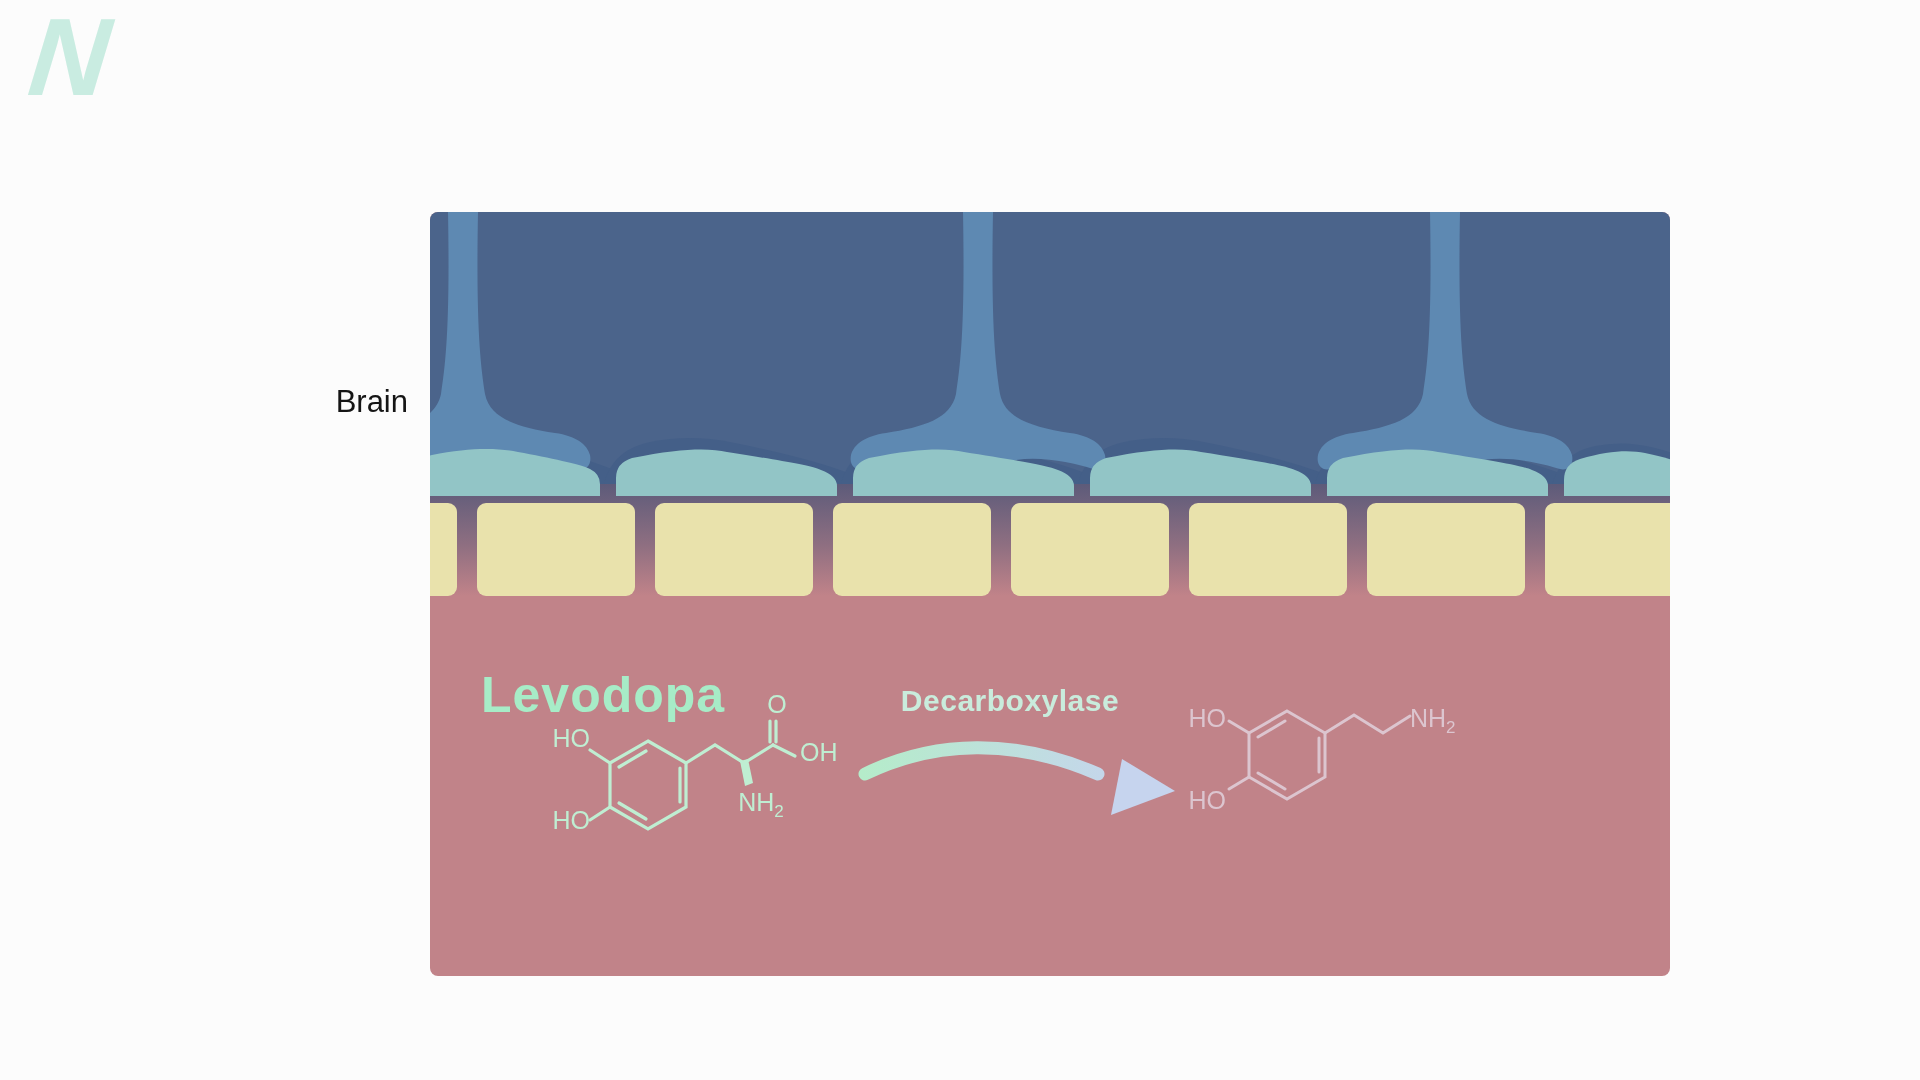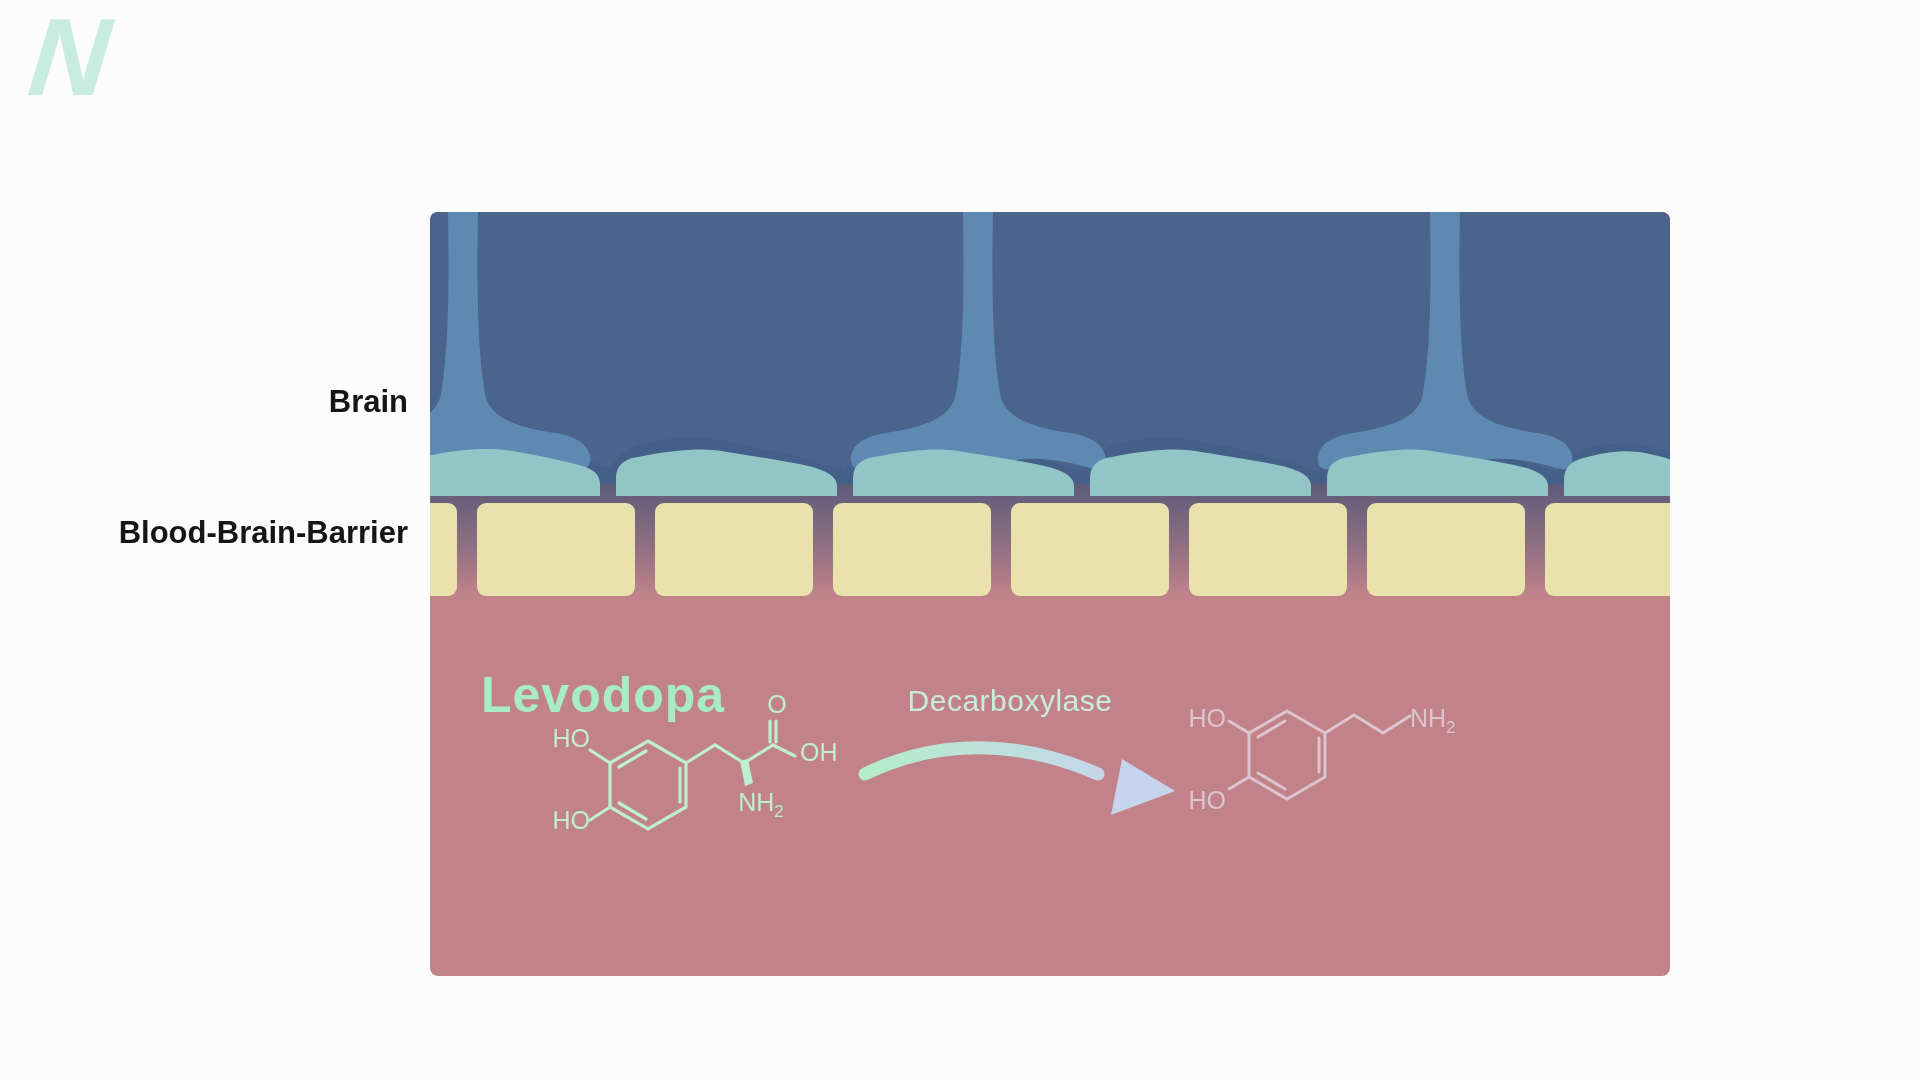--- a/index.html
+++ b/index.html
@@ -9,55 +9,54 @@
     background:var(--page-bg,#fcfcfc);
   }
   .logo{
     position:absolute;left:30px;top:2px;
     font-size:110px;font-weight:bold;font-style:italic;line-height:1;
     transform:skewX(-6deg);
     color:var(--logo-mint,#c9ece1);
   }
   .side-label{
     position:absolute;left:98px;width:310px;text-align:right;
-    font-size:31px;font-weight:bold;line-height:1;
+    font-size:31px;font-weight:normal;line-height:1;
     color:var(--label-black,#151515);
   }
   #lbl-brain{top:386px;}
   #lbl-barrier{top:517px;}
   #lbl-bloodstream{top:648px;}
   .diagram{
     position:absolute;left:430px;top:212px;width:1240px;height:764px;
     border-radius:8px;overflow:hidden;background:var(--blood-pink,#c18389);
   }
   .diagram svg{position:absolute;left:0;top:0;}
   .mol-name{position:absolute;line-height:1;font-weight:bold;letter-spacing:1px;}
   .lev-name{left:51px;top:458px;font-size:50px;color:var(--mint-text,#a7ecc7);}
   .dop-name{left:902px;top:534px;font-size:50px;color:var(--dopamine-text,#c2d5ec);}
   .enzyme-name{
     position:absolute;left:420px;top:474px;width:320px;text-align:center;
-    font-size:30px;font-weight:normal;line-height:1;letter-spacing:0.5px;
+    font-size:30px;font-weight:bold;line-height:1;letter-spacing:0.5px;
     color:var(--enzyme-text,#c9ecdc);
   }
   .atom{position:absolute;font-size:25px;line-height:1;}
   .atom sub{font-size:17px;}
   .atom-mint{color:var(--structure-mint,#bfeed2);}
   .atom-pink{color:var(--structure-pink,#dcc5cf);}
   .ra{text-align:right;width:70px;}
   .ca{text-align:center;}
 </style>
 </head>
 <body>
 
 <div class="stage">
 
   <div class="logo">N</div>
 
   <div class="side-label" id="lbl-brain">Brain</div>
-  <div class="side-label" id="lbl-barrier">Blood-Brain-Barrier</div>
 
   <div class="diagram">
     <svg width="1240" height="718" viewBox="0 0 1240 718">
       <defs>
         <linearGradient id="gradJunction" gradientUnits="userSpaceOnUse" x1="0" y1="272" x2="0" y2="384">
           <stop offset="0" style="stop-color:var(--junction-purple,#5d5b7a)"></stop>
           <stop offset="0.55" style="stop-color:var(--junction-mid,#8f6f81)"></stop>
           <stop offset="1" style="stop-color:var(--blood-pink,#c18389)"></stop>
         </linearGradient>
         <linearGradient id="gradArrow" gradientUnits="userSpaceOnUse" x1="435" y1="545" x2="700" y2="580">

